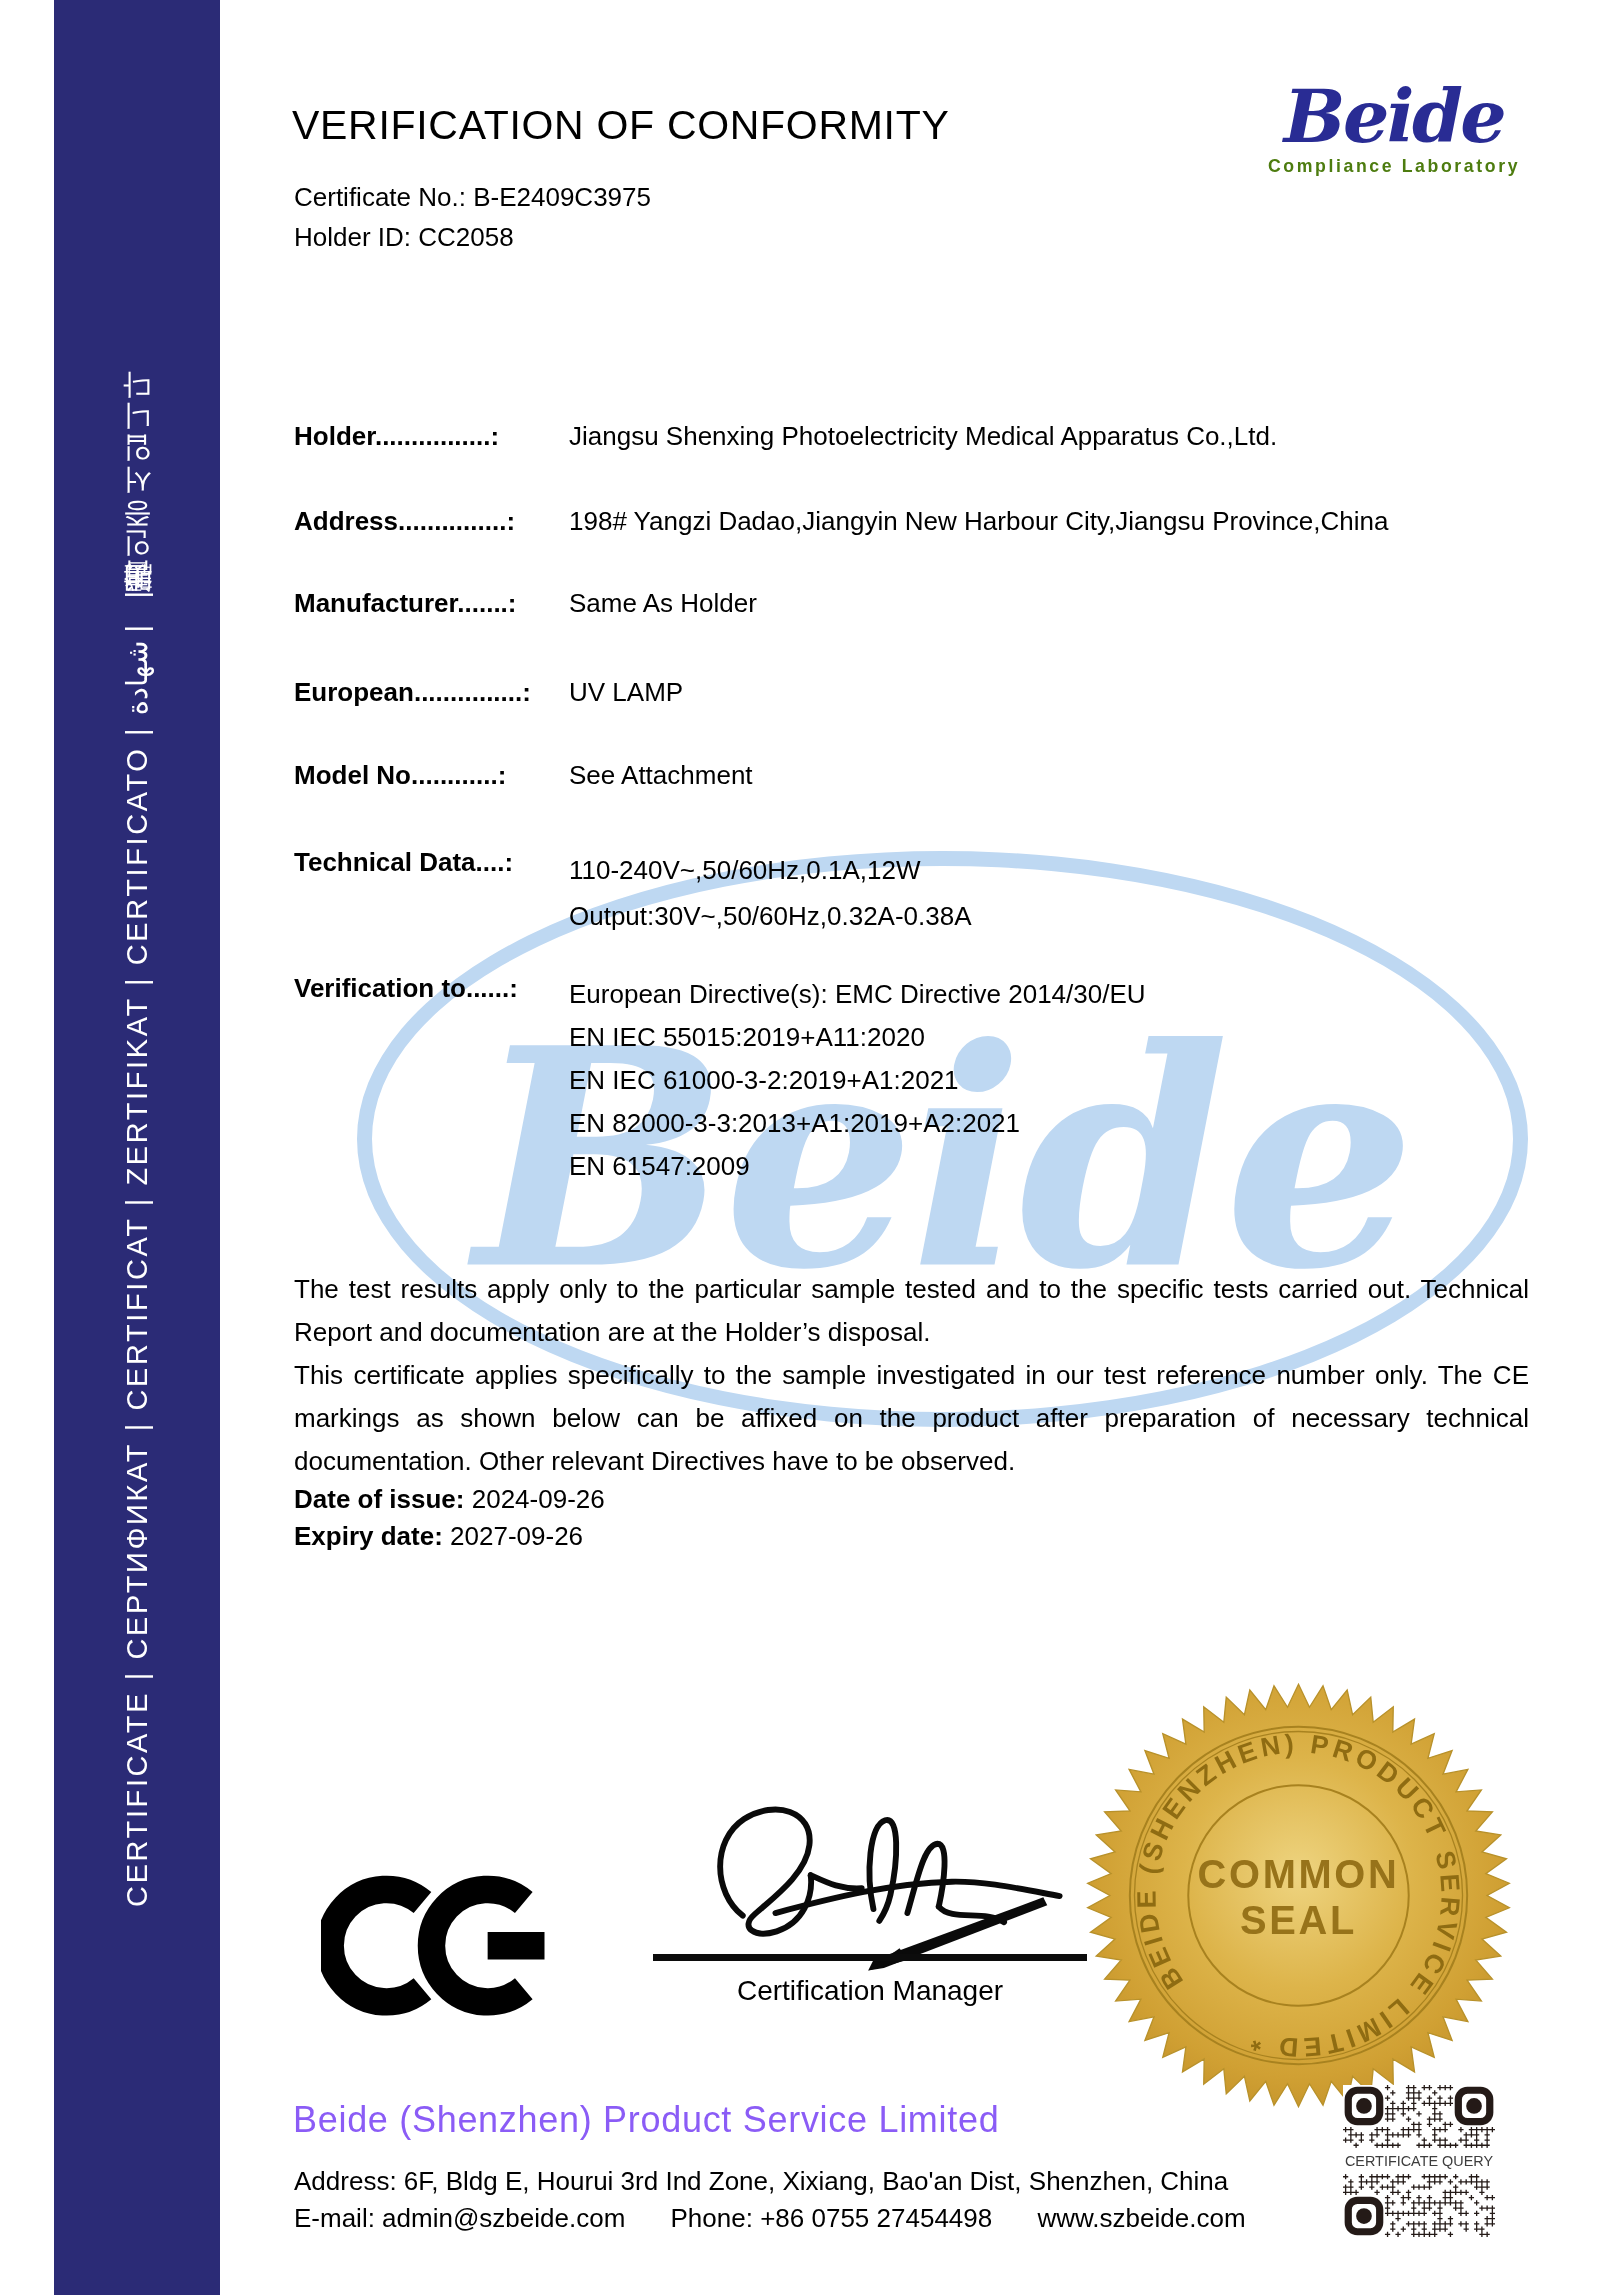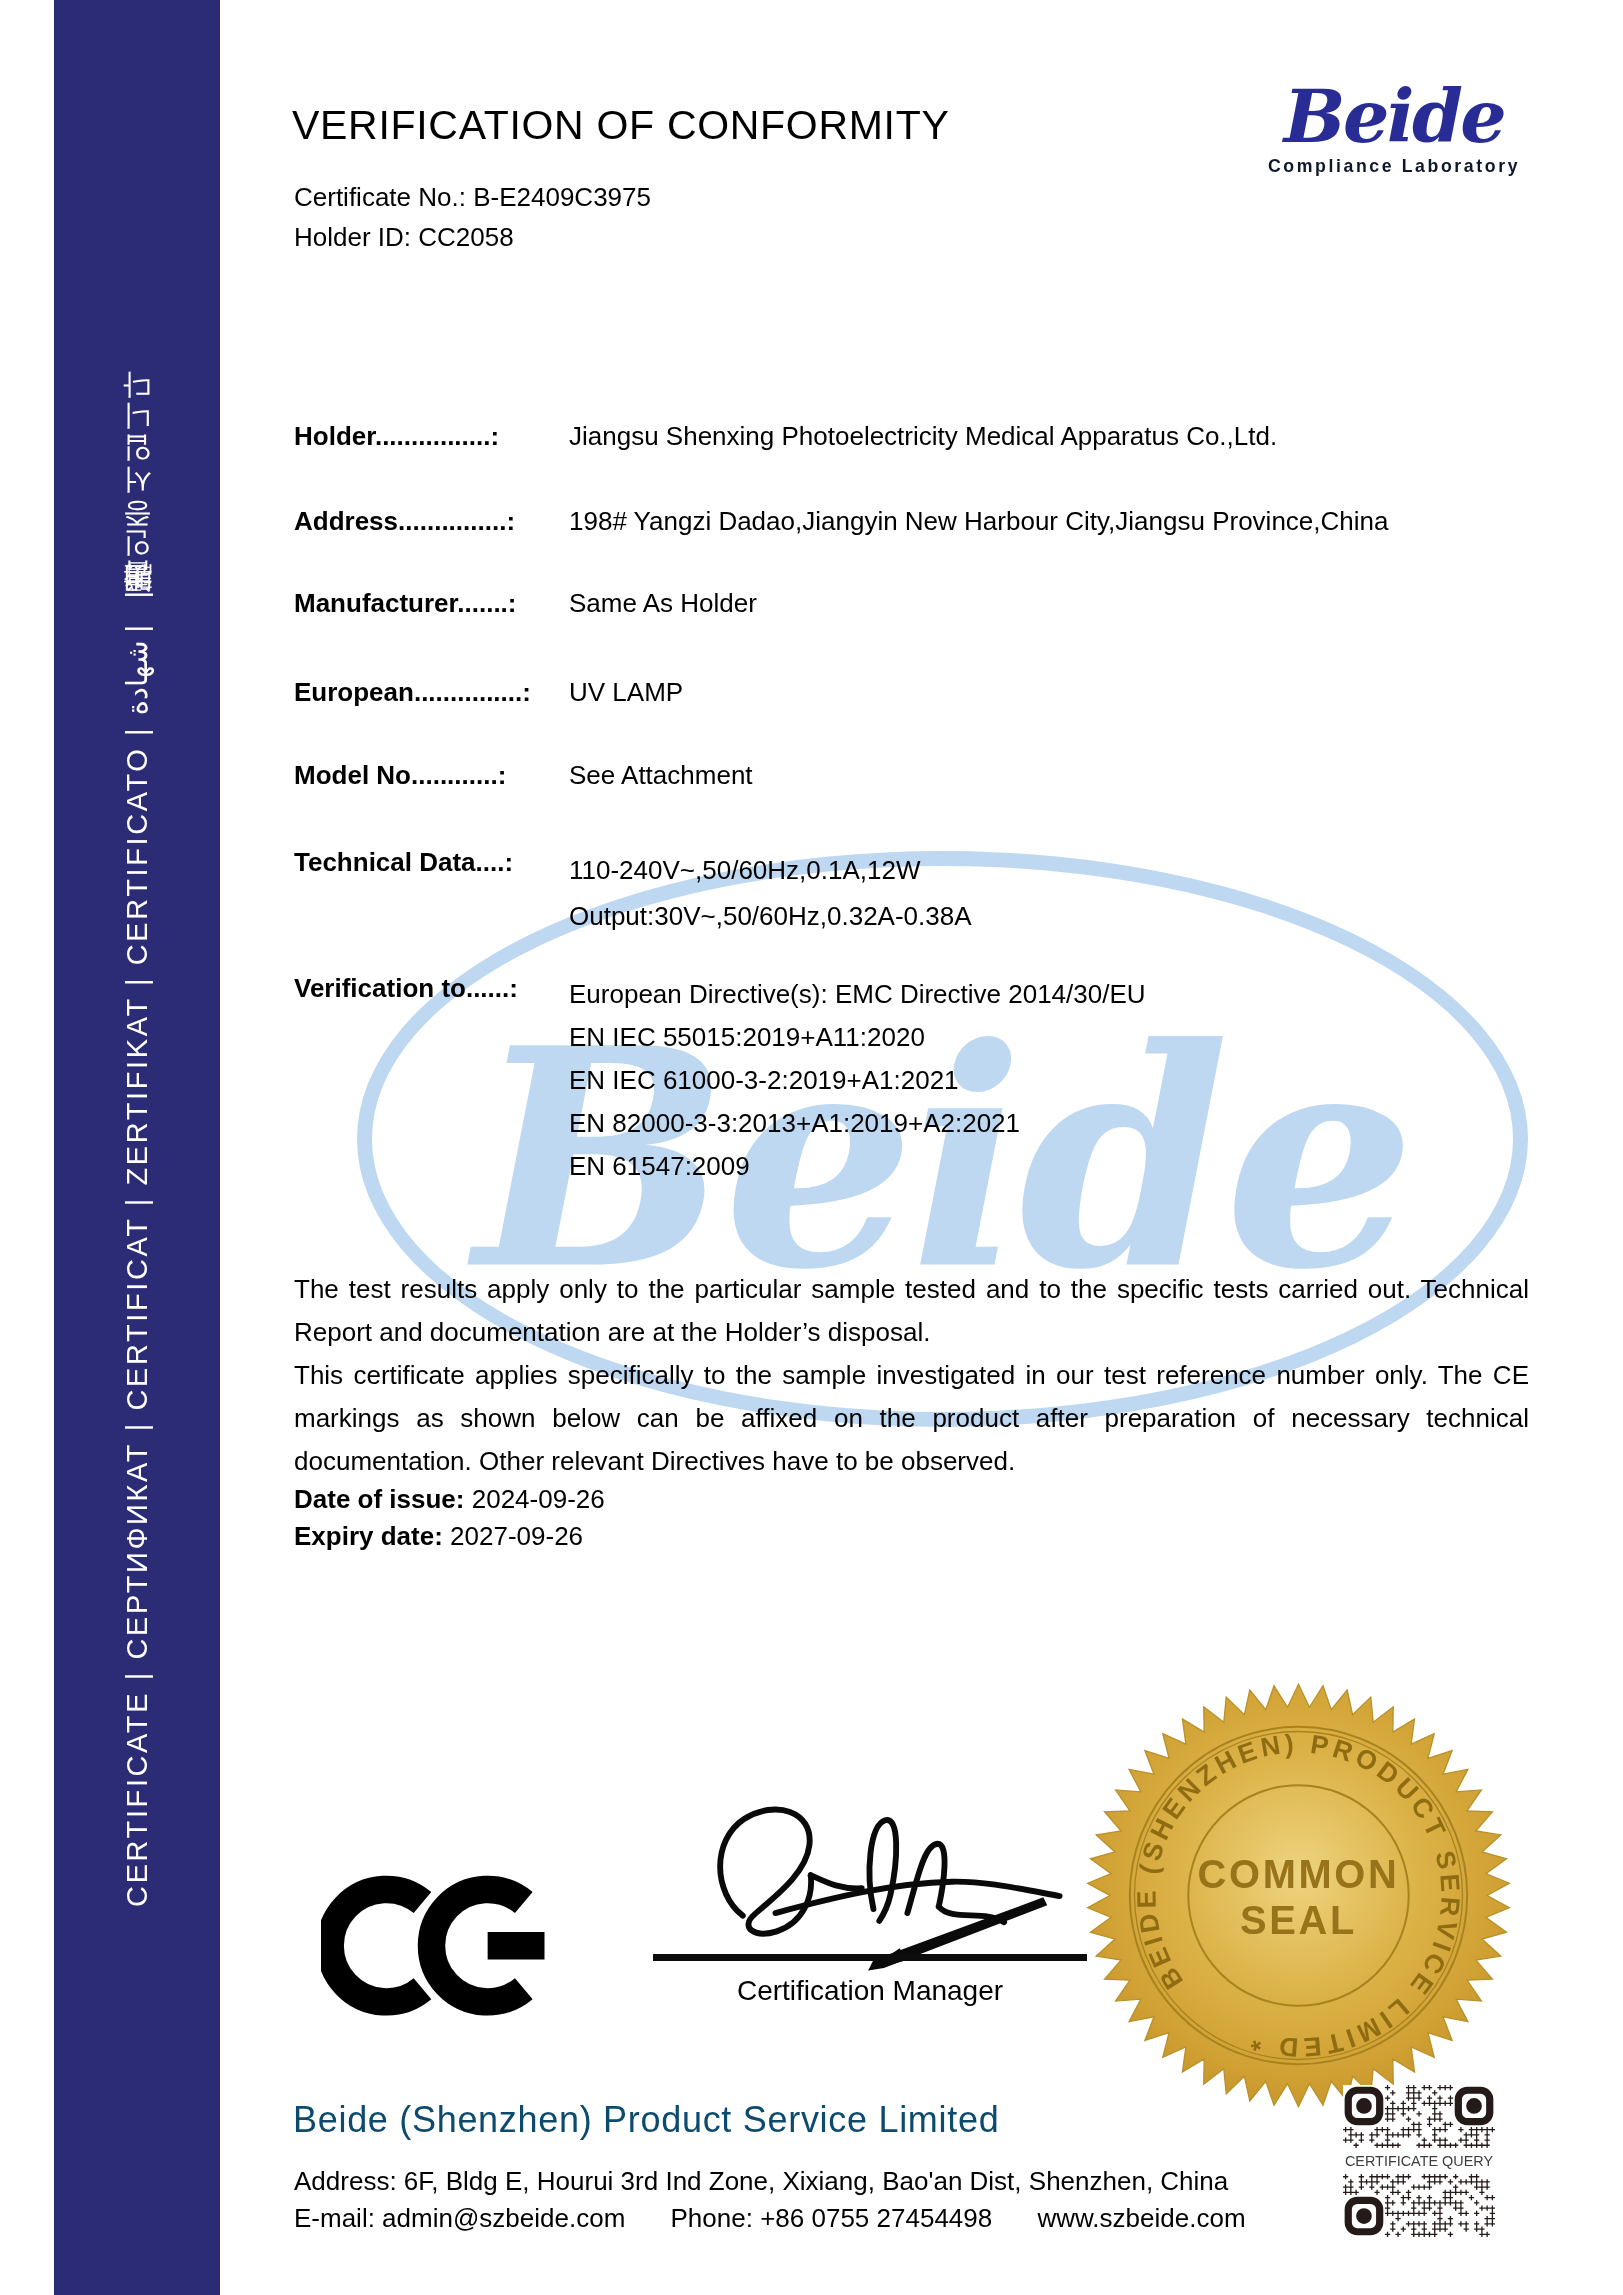--- a/index.html
+++ b/index.html
@@ -32,41 +32,41 @@
   .content { position:absolute; inset:0; z-index:1; }
   
   .title { position:absolute; left:292px; top:102px; font-size:41px; font-weight:normal; letter-spacing:0.7px; }
   .cert-line  { position:absolute; left:294px; top:182px; font-size:26px; }
   .client-line{ position:absolute; left:294px; top:222px; font-size:26px; }
   .logo { position:absolute; left:1247px; top:80px; width:294px; text-align:center; }
   .logo-text {
     font-family:"DejaVu Serif", serif; font-style:italic; font-weight:bold;
     font-size:73px; line-height:1.0; color:#292c94; letter-spacing:-2.6px;
   }
-  .logo-sub { font-size:17.7px; font-weight:bold; color:#0f172a; letter-spacing:2.6px; margin-top:2.6px; }
+  .logo-sub { font-size:17.7px; font-weight:bold; color:#4d7c0f; letter-spacing:2.6px; margin-top:2.6px; }
   
   .field { position:absolute; left:294px; width:1233px; display:flex; font-size:26px; }
   .field-label { flex:0 0 275px; font-weight:bold; white-space:nowrap; }
   .field-values { flex:1; }
   .fv { line-height:1.2; }
   .fv-gap2 .fv { line-height:46px; }
   .fv-gap5 .fv { line-height:43px; }
   
   .paras { position:absolute; left:294px; top:1268px; width:1235px; font-size:26px; line-height:43px; text-align:justify; }
   .paras p { margin:0; }
   .date-line { position:absolute; left:294px; font-size:26px; }
   .date-line b { font-weight:bold;margin-top:44px; }
   
   .ce-mark { position:absolute; left:321px; top:1869px; }
   .signature-svg { position:absolute; left:677px; top:1785px; }
   .sig-line { position:absolute; left:653px; top:1954px; width:434px; height:7.2px; background:#0c0c0c; }
   .sig-role { position:absolute; left:653px; top:1975px; width:434px; text-align:center; font-size:28px; }
   .seal { position:absolute; left:1086px; top:1683px; }
   
-  .company { position:absolute; left:293px; top:2099px; font-size:36px; letter-spacing:0.7px; color:#0c4a6e; }
+  .company { position:absolute; left:293px; top:2099px; font-size:36px; letter-spacing:0.7px; color:#8b5cf6; }
   .footer-address { position:absolute; left:294px; top:2166px; font-size:26px; }
   .footer-contact { position:absolute; left:294px; top:2203px; font-size:26px; }
   .footer-contact span { margin-right:38px; }
   .footer-contact span:last-child { margin-right:0; }
   .qr { position:absolute; left:1343px; top:2085px; }
 </style>
 </head>
 <body>
 
 <div class="page">

